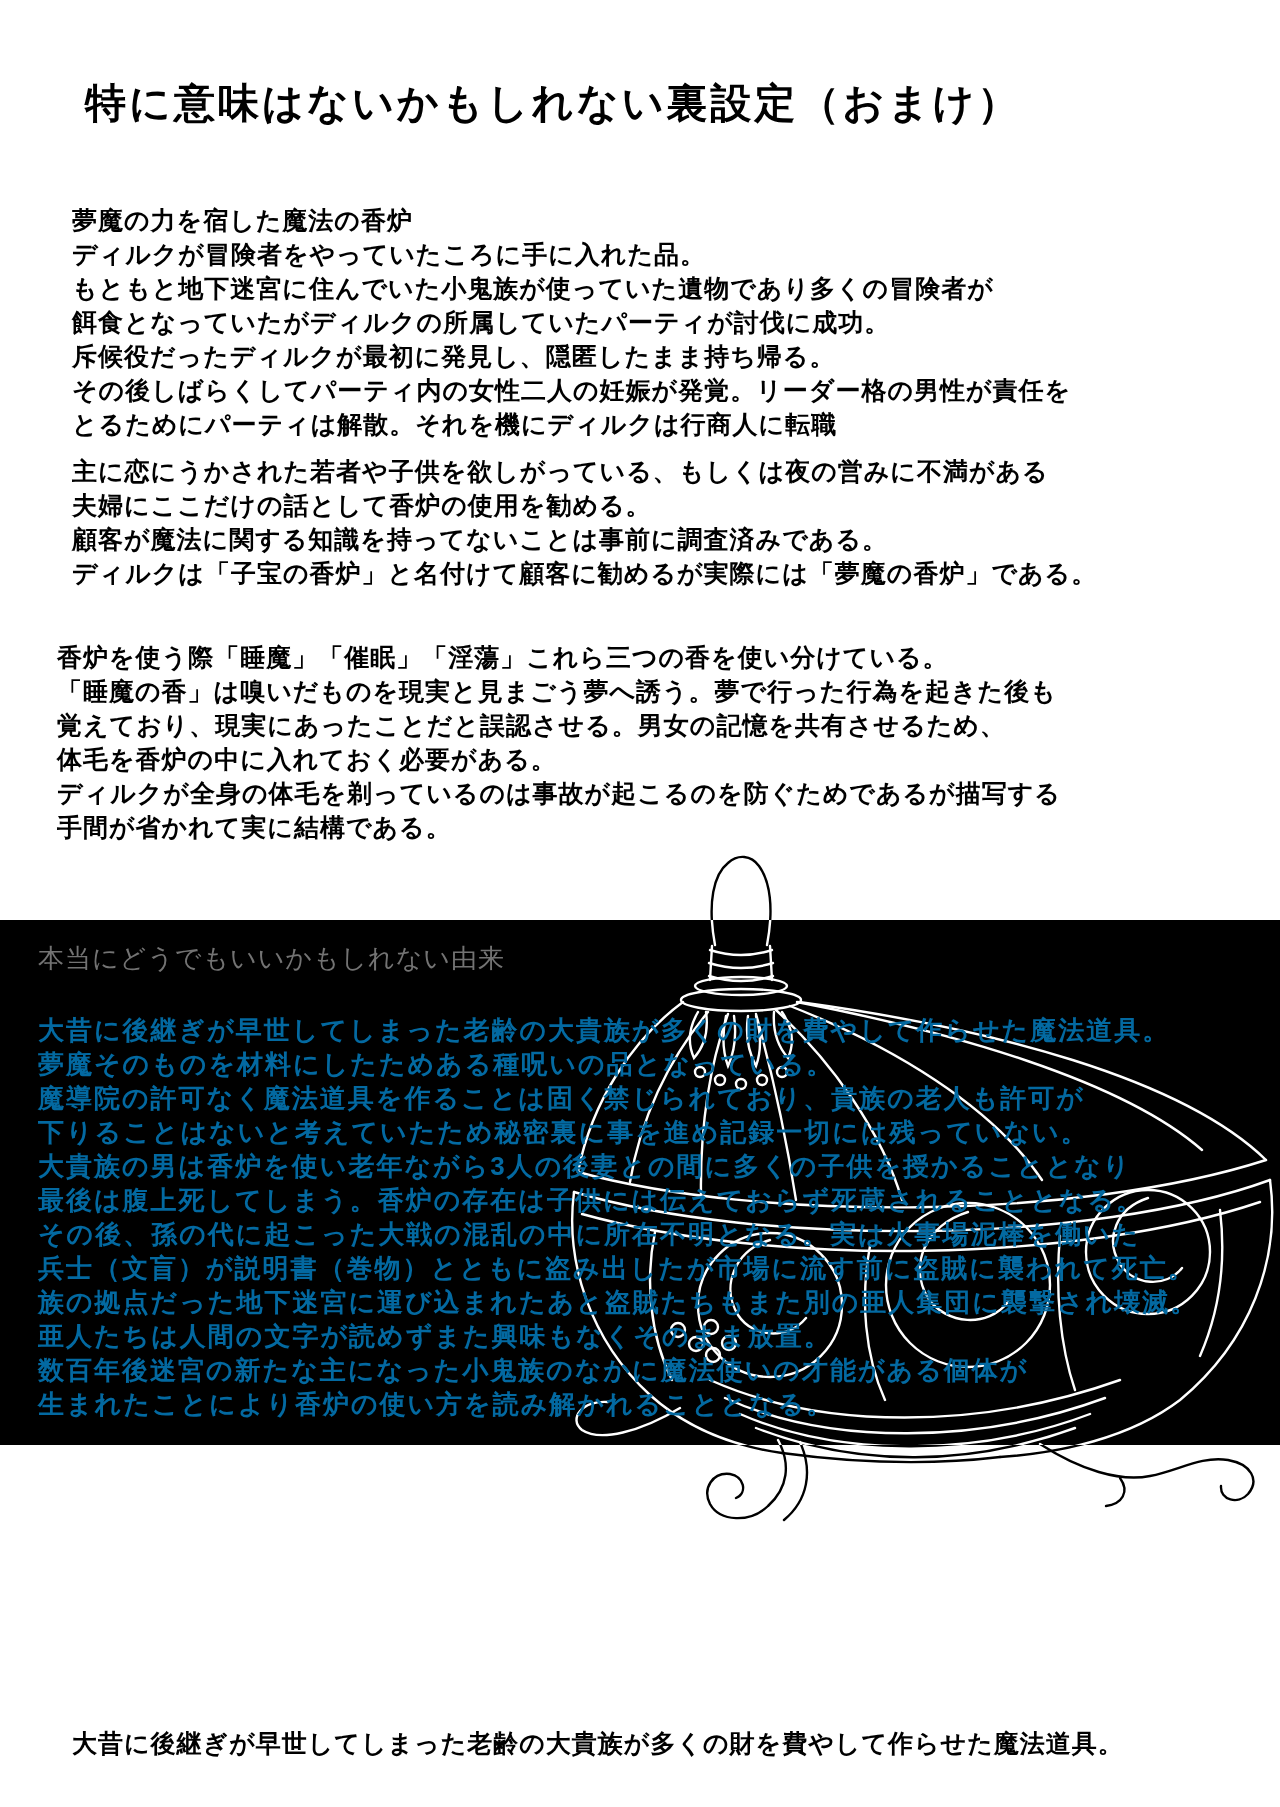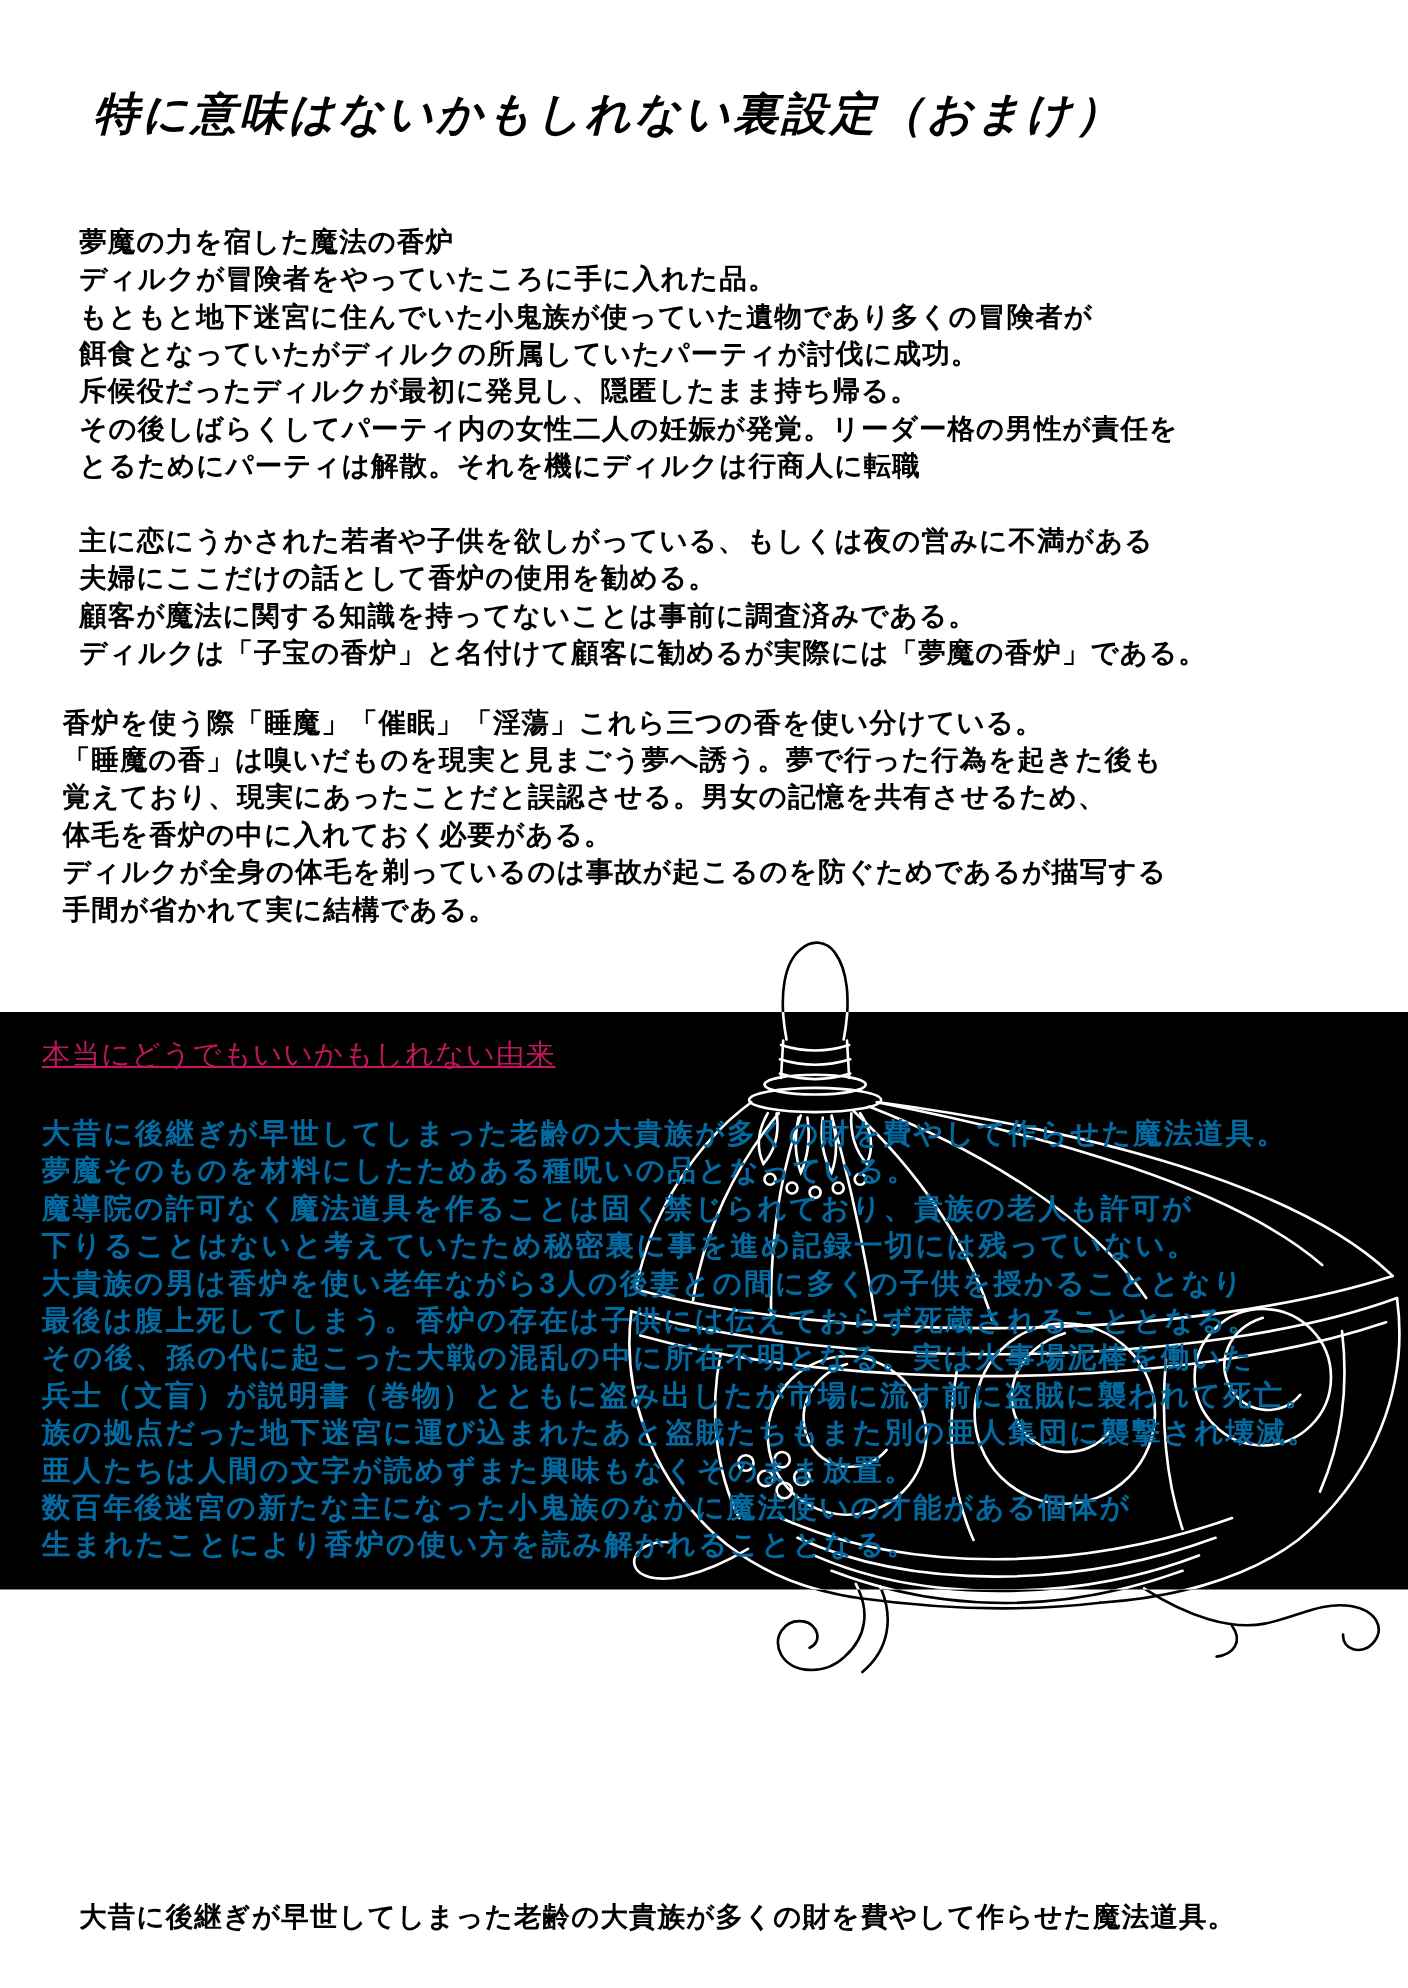--- a/index.html
+++ b/index.html
@@ -19,55 +19,54 @@
     letter-spacing:1px;
     font-weight:700;
   }
   #page-title{
     left:85px;top:76px;
     font-size:41px;
     letter-spacing:3px;
     font-weight:600;
   }
   #para1{left:72px;top:203px;width:1150px;}
-  #para2{left:72px;top:475px;width:1150px;}
+  #para2{left:72px;top:454px;width:1150px;}
   #para3{left:57px;top:640px;width:1160px;}
   #black-panel{
     left:0;top:920px;
     width:1280px;height:525px;
     background:#000000;
   }
   #origin-heading{
     left:38px;top:941px;
-    color:#be185d;
+    color:#737373;
     font-size:26px;
     letter-spacing:1px;
     font-weight:500;
     z-index:3;
-    text-decoration:underline;
   }
   #origin-body{
     left:38px;top:1013px;width:1235px;
     color:#0369a1;
     font-size:26px;
     line-height:34px;
     letter-spacing:2px;
     z-index:3;
   }
   #footer-line{left:72px;top:1726px;width:1160px;}
   #burner-svg{
     left:560px;top:740px;
     width:724px;height:800px;
     z-index:2;
   }
 </style>
 </head>
 <body>
 
-<h1 id="page-title" class="abs" style="margin:0;font-style:italic;">特に意味はないかもしれない裏設定（おまけ）</h1>
+<h1 id="page-title" class="abs" style="margin:0;">特に意味はないかもしれない裏設定（おまけ）</h1>
 
 <div id="para1" class="abs jp">夢魔の力を宿した魔法の香炉
 ディルクが冒険者をやっていたころに手に入れた品。
 もともと地下迷宮に住んでいた小鬼族が使っていた遺物であり多くの冒険者が
 餌食となっていたがディルクの所属していたパーティが討伐に成功。
 斥候役だったディルクが最初に発見し、隠匿したまま持ち帰る。
 その後しばらくしてパーティ内の女性二人の妊娠が発覚。リーダー格の男性が責任を
 とるためにパーティは解散。それを機にディルクは行商人に転職</div>
 <div id="para2" class="abs jp">主に恋にうかされた若者や子供を欲しがっている、もしくは夜の営みに不満がある
 夫婦にここだけの話として香炉の使用を勧める。

